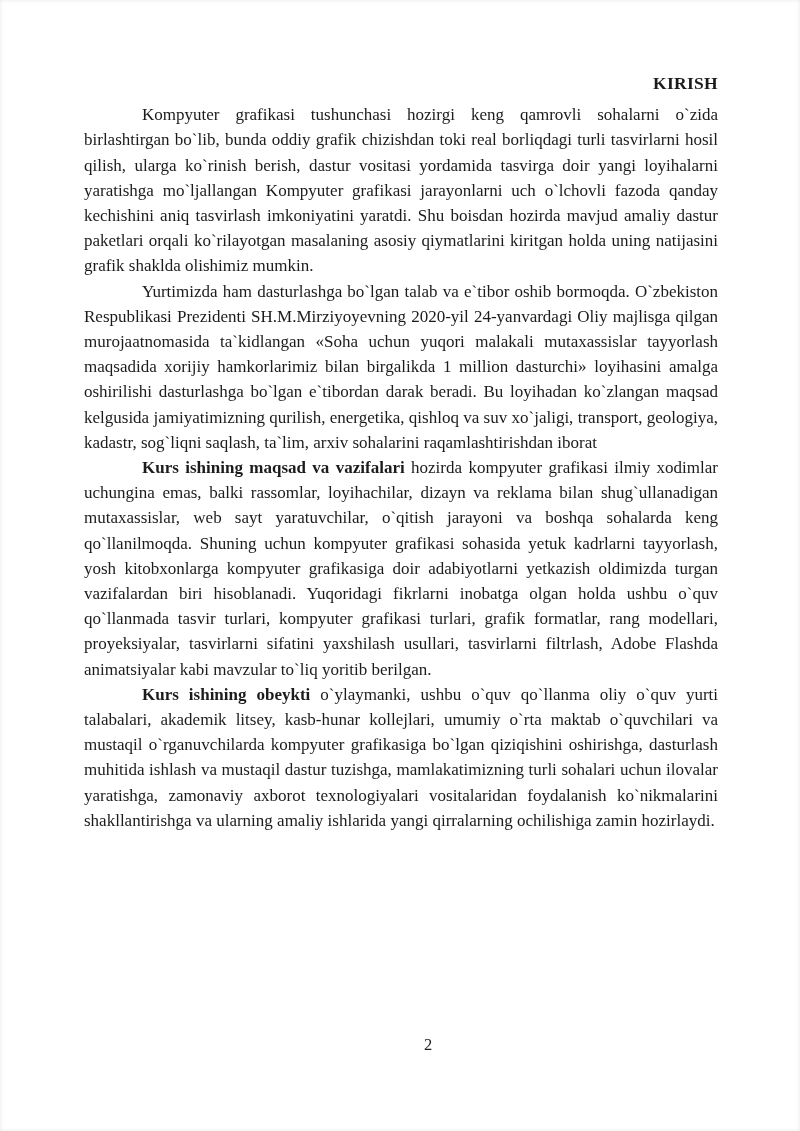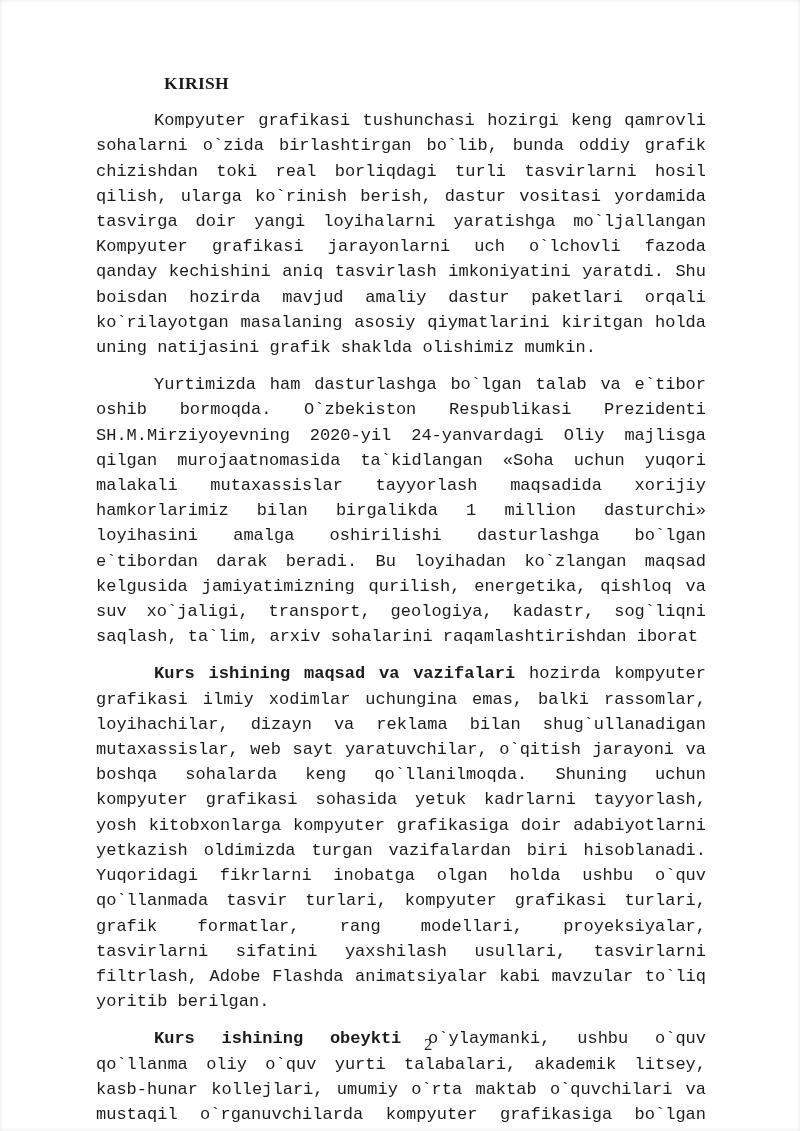--- a/index.html
+++ b/index.html
@@ -26,31 +26,30 @@
     left: 84px;
     top: 71px;
     width: 634px;
     font-size: 17px;
     line-height: 25.2px;
     text-align: justify;
   }
   .doc-title {
     font-weight: bold;
     font-size: 17.5px;
-    text-align: left;
+    text-align: right;
     
     text-indent: 80px;
     letter-spacing: 0.3px;
     margin: 0 0 6px 0;
   }
   p.para {
-    margin: 12px;
+    margin: 0;
     padding: 0;
     text-indent: 58px;
-    font-family: Liberation Mono, monospace;
   }
   .lead {
     font-weight: bold;
   }
   .page-number {
     position: absolute;
     top: 1035px;
     left: 56px;
     width: 744px;
     text-align: center;

